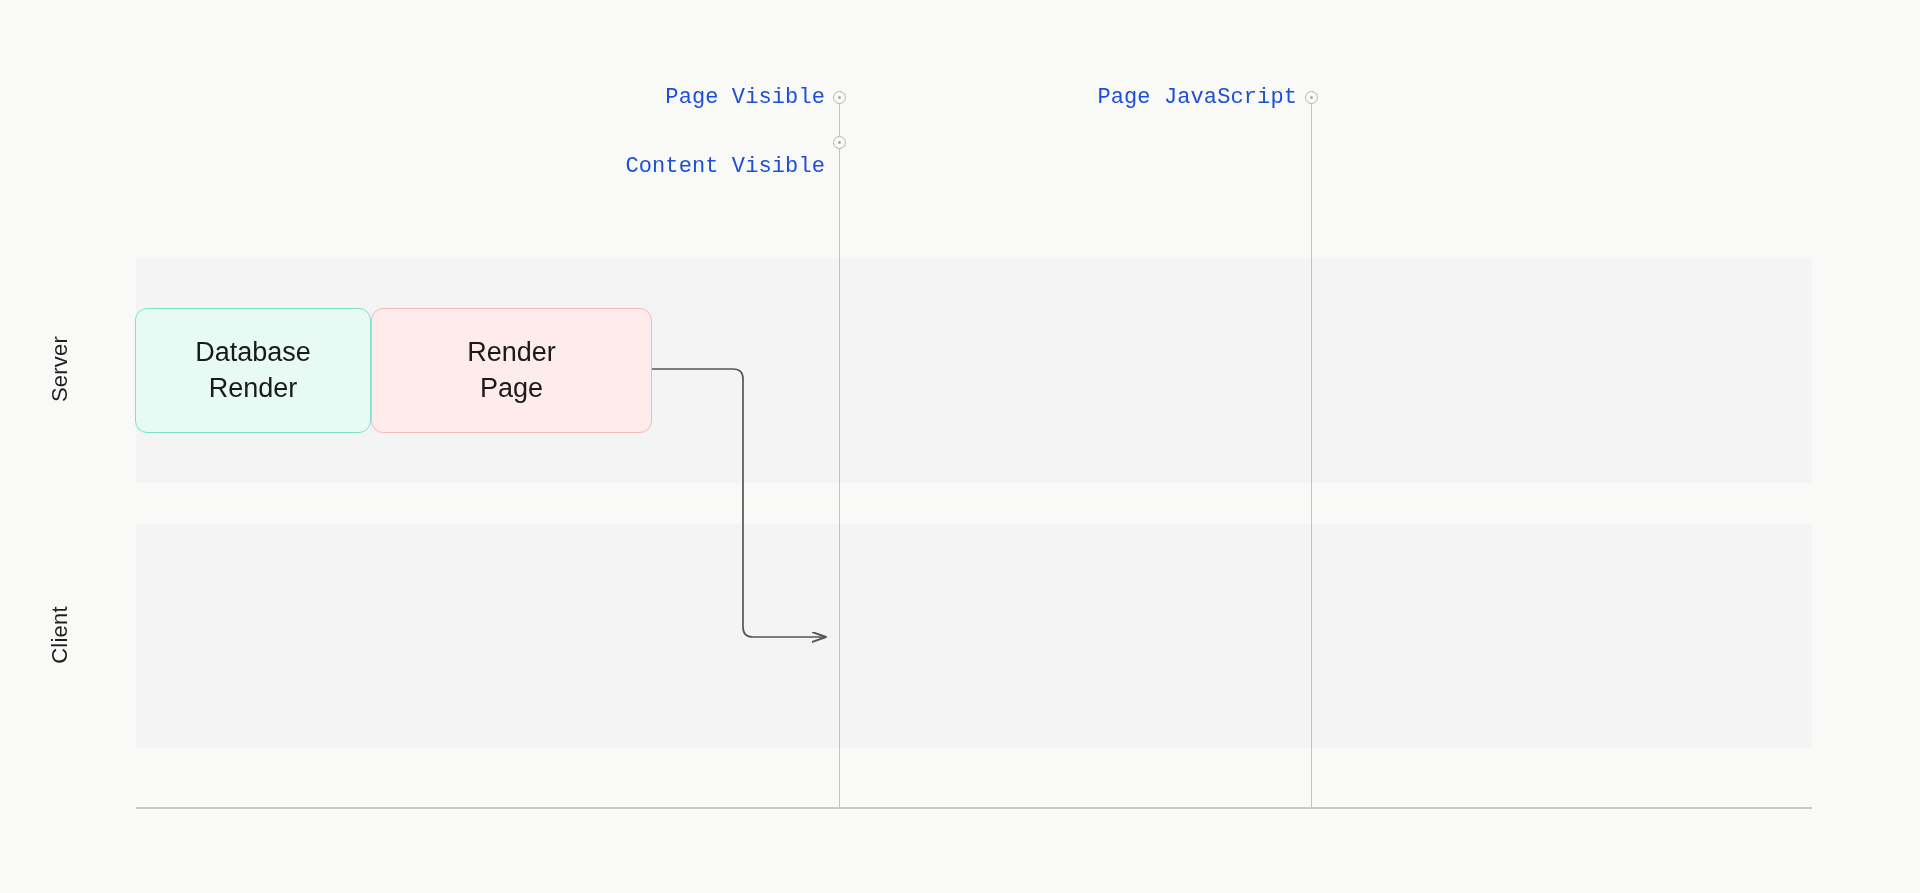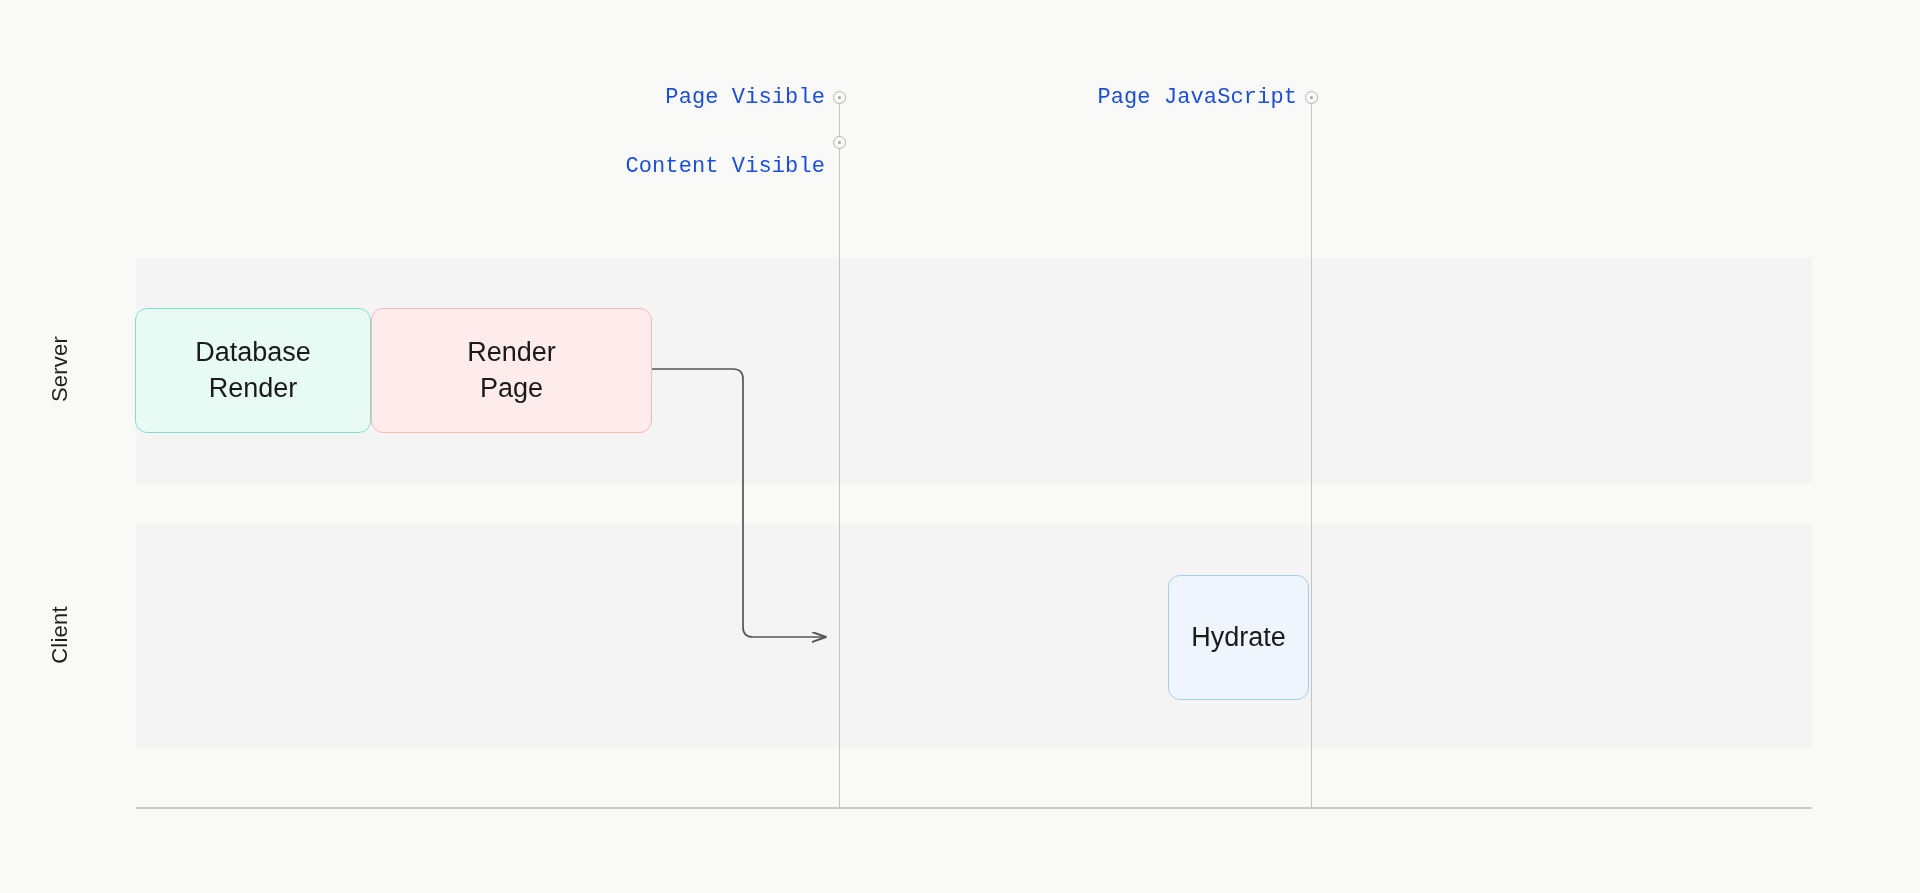--- a/index.html
+++ b/index.html
@@ -188,19 +188,16 @@
   </div>
 
   <div class="task-box" id="task-box-render-shell">
     <span>
       <span>Render</span><br>
       <span>Page</span>
     </span>
   </div>
 
 
-  <div class="task-box" id="task-box-hydrate">
-    <span>Hydrate</span>
-  </div>
 
   <div id="timeline-axis"></div>
 
 </div>
 
 </body></html>

